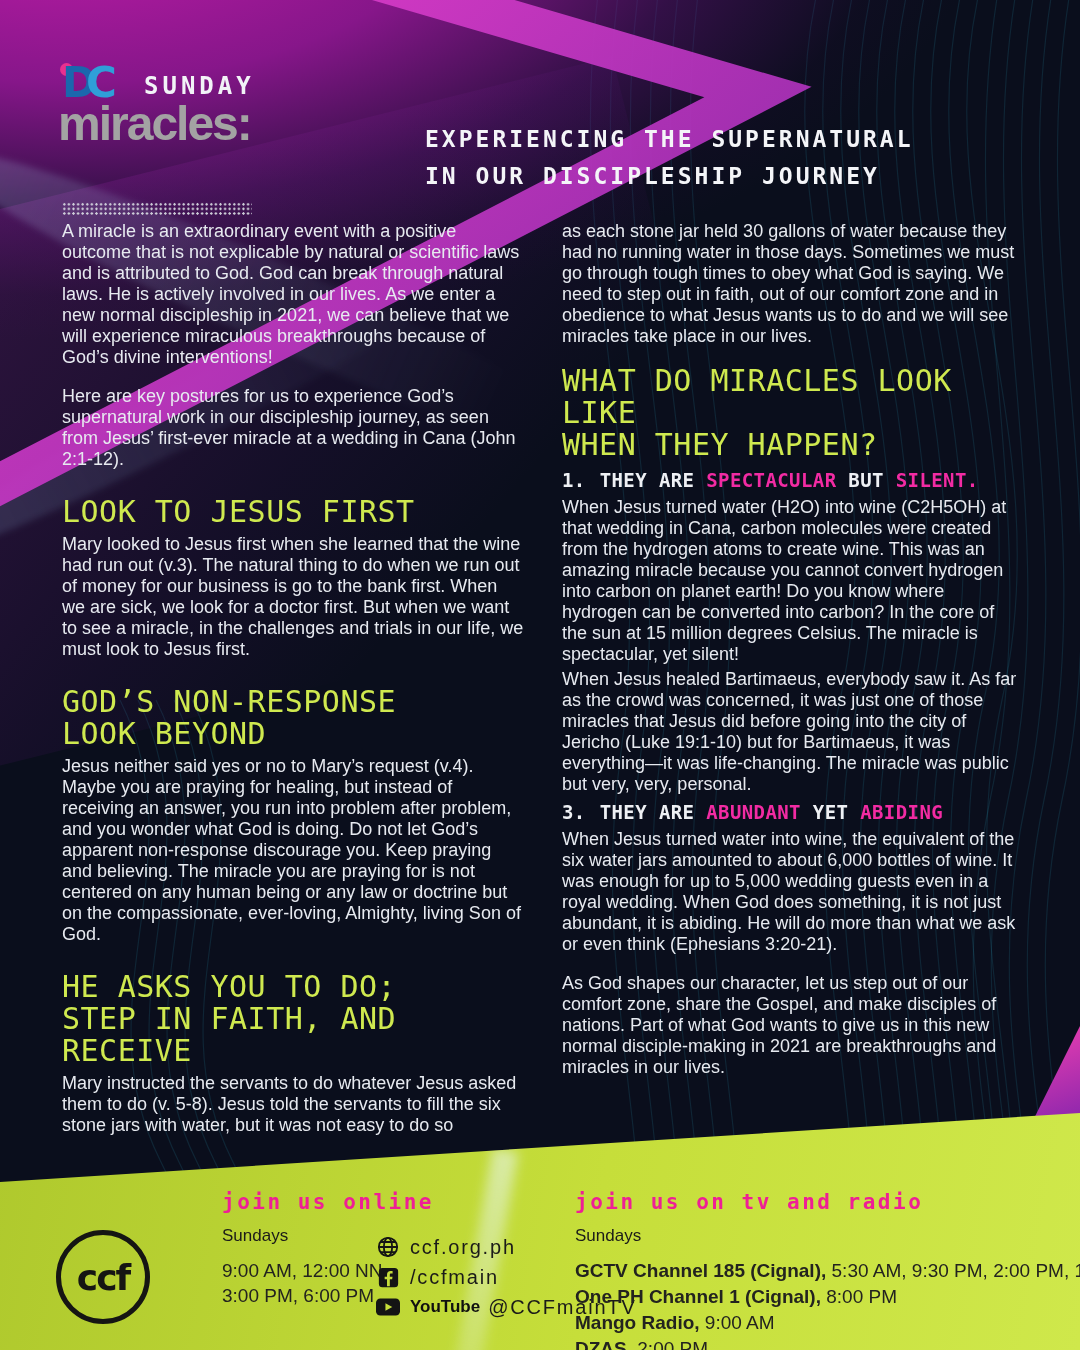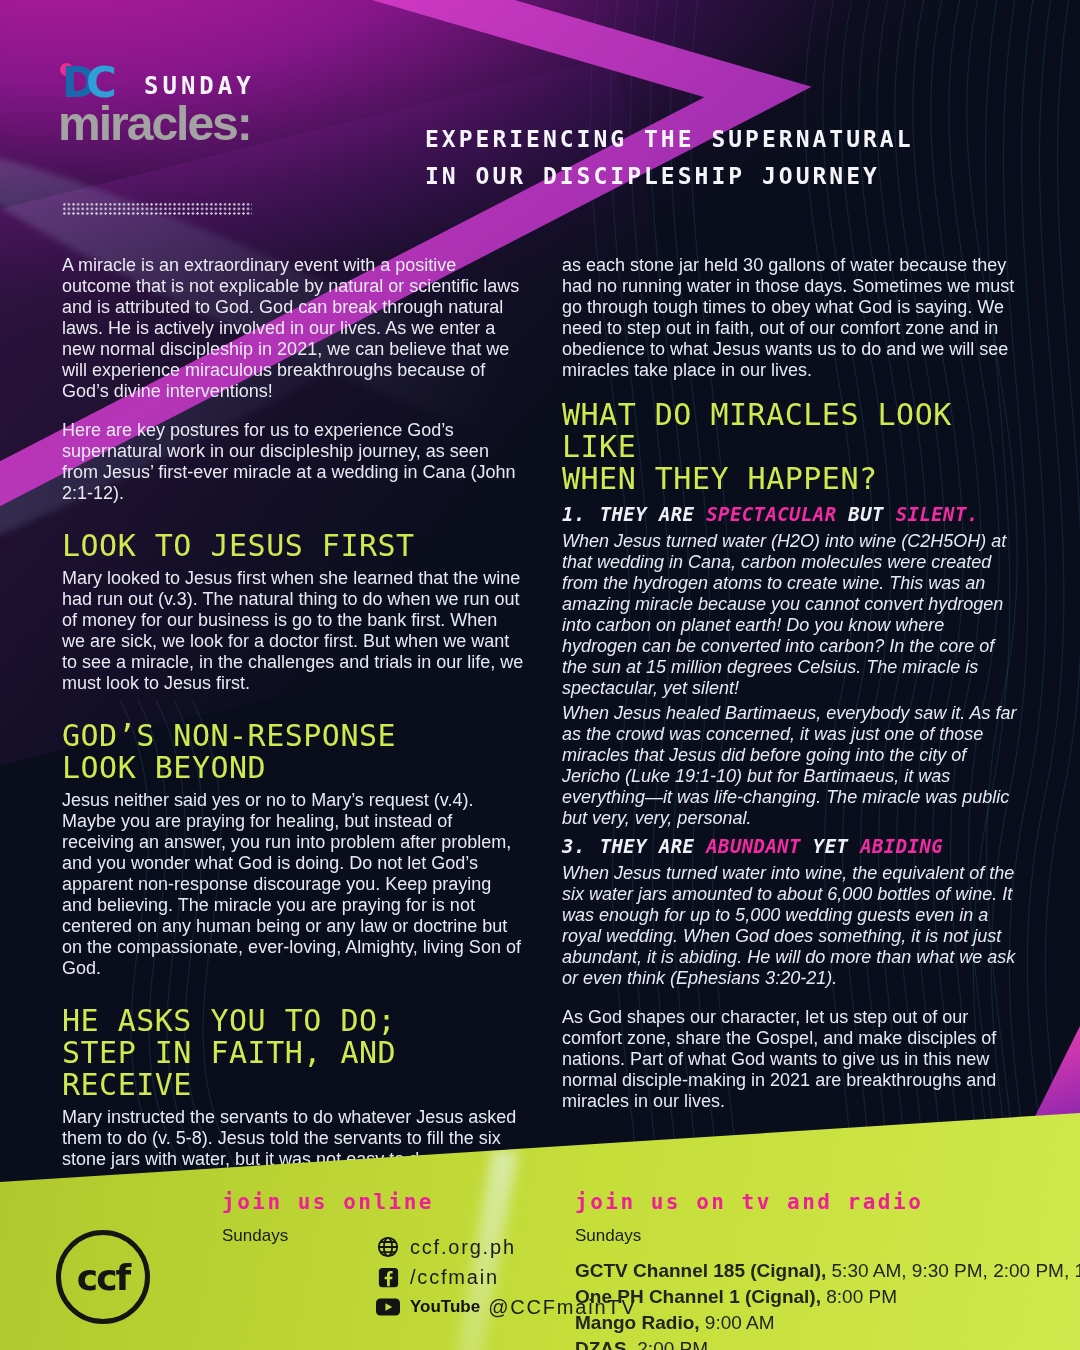--- a/index.html
+++ b/index.html
@@ -25,28 +25,28 @@
   .idc-d{position:absolute;left:0px;top:-8px;font-family:"DejaVu Sans",sans-serif;font-weight:800;font-size:42px;color:#1b67ad;}
   .idc-c{position:absolute;left:24px;top:-8px;font-family:"DejaVu Sans",sans-serif;font-weight:800;font-size:42px;color:#2f9fd8;}
   .sunday{margin-left:18px;font-family:"DejaVu Sans Mono",monospace;font-weight:700;font-size:24px;letter-spacing:4px;color:#f2f3f7;}
   .title{position:absolute;left:58px;top:96px;font-family:Liberation Sans, sans-serif;font-weight:800;font-size:48px;letter-spacing:-2px;color:#a3a3a3;}
   .subtitle{position:absolute;left:425px;top:121px;font-family:"DejaVu Sans Mono",monospace;font-weight:700;font-size:23px;letter-spacing:3px;line-height:37px;color:#f4f5f8;}
   .subtitle span{display:block;}
   .dotbar{position:absolute;left:62px;top:202px;width:190px;height:13px;opacity:.92;
     background-image:radial-gradient(circle, #d8dce2 1.1px, transparent 1.35px);background-size:4.6px 4.6px;}
 
   
-  .col{position:absolute;top:255px;width:462px;color:#e7eaf0;font-size:18px;line-height:21px;}
+  .col{position:absolute;top:221px;width:462px;color:#e7eaf0;font-size:18px;line-height:21px;}
   .col-left{left:62px;}
   .col-right{left:562px;}
   .col p{margin:0 0 18px;}
   .h{font-family:"DejaVu Sans Mono",monospace;font-weight:400;font-size:30px;line-height:32px;color:#cfe94f;letter-spacing:.5px;margin:26px 0 6px;}
   .h .ln{display:block;}
   .h-first{margin-top:10px;}
-  .item{margin-top:4px;font-style:italic;}
+  .item{margin-top:4px;}
   .item-head{font-family:"DejaVu Sans Mono",monospace;font-weight:700;font-size:19px;letter-spacing:.4px;color:#eef0f4;line-height:26px;}
   .item-head .num{margin-right:14px;}
   .item-head .pk{color:#f22ba3;}
   .item-body{margin-top:4px;}
   .closing{margin-top:18px;}
 
   
   .footer{position:absolute;left:0;top:1108px;width:1080px;height:242px;
     clip-path:polygon(0 74px,100% 5px,100% 100%,0 100%);
     background:linear-gradient(100deg,#afc92d,#c6de3a 55%,#cfe84b);}
@@ -197,20 +197,24 @@
     <div class="closing">As God shapes our character, let us step out of our comfort zone, share the Gospel, and make disciples of nations. Part of what God wants to give us in this new normal disciple-making in 2021 are breakthroughs and miracles in our lives.</div>
   </div>
 
   <div class="footer">
     <div class="fstreak"></div>
 
     <div class="ccf">ccf</div>
 
     <div class="ft-title fo-title">join us online</div>
     <div class="ft-sundays fo-day">Sundays</div>
+    <div class="fo-times">
+      <div>9:00 AM, 12:00 NN</div>
+      <div>3:00 PM, 6:00 PM</div>
+    </div>
 
     <div class="links">
       <div class="link-row">
         <span class="link-ic">
           <svg width="22" height="22" viewBox="0 0 24 24" fill="none" stroke="#141414" stroke-width="2">
             <circle cx="12" cy="12" r="10"></circle>
               <ellipse cx="12" cy="12" rx="4.5" ry="10"></ellipse>
               <line x1="2" y1="12" x2="22" y2="12"></line>
               <line x1="3.5" y1="6.5" x2="20.5" y2="6.5"></line>
               <line x1="3.5" y1="17.5" x2="20.5" y2="17.5"></line>

